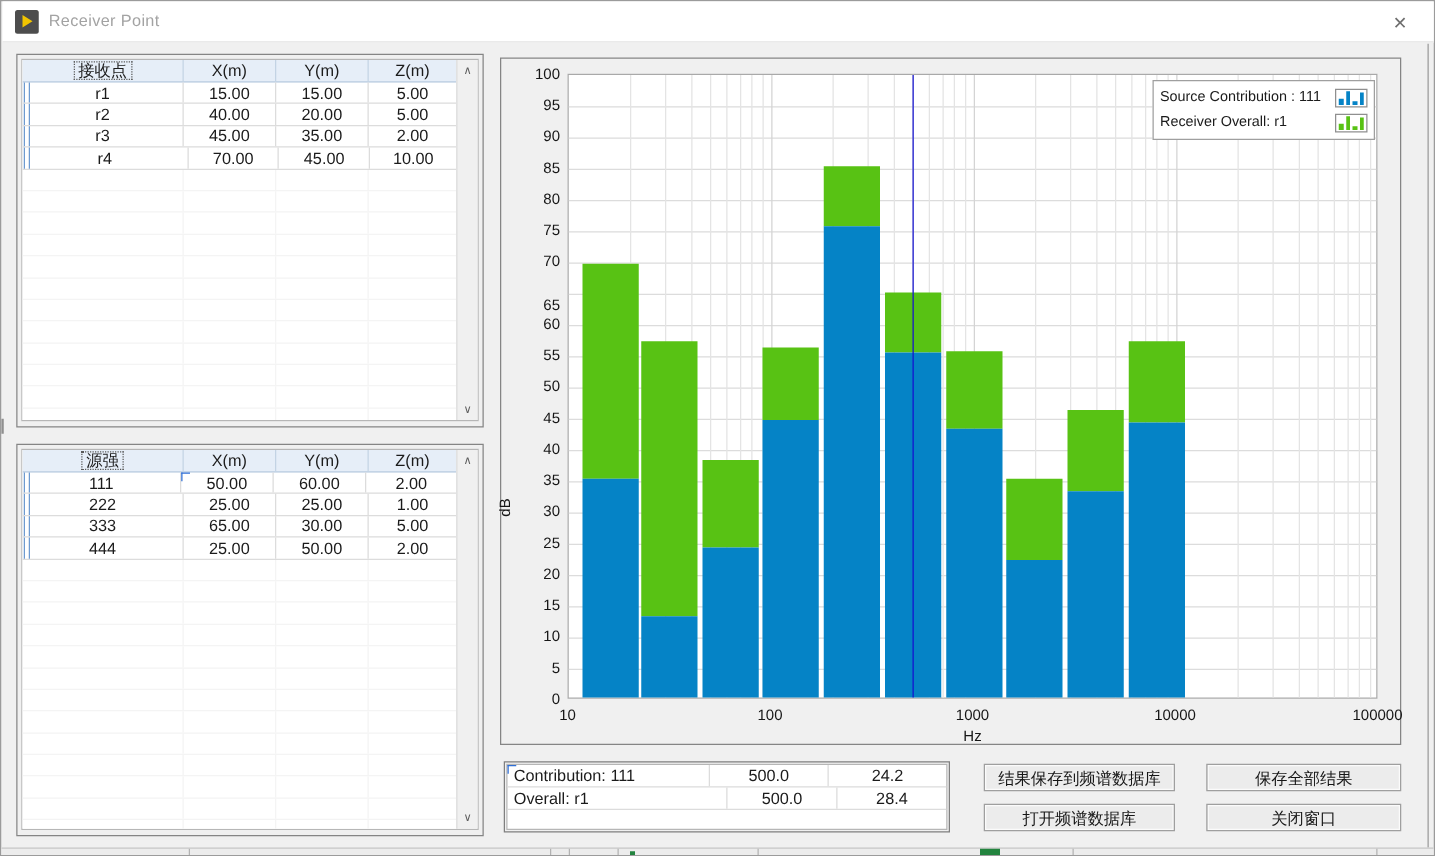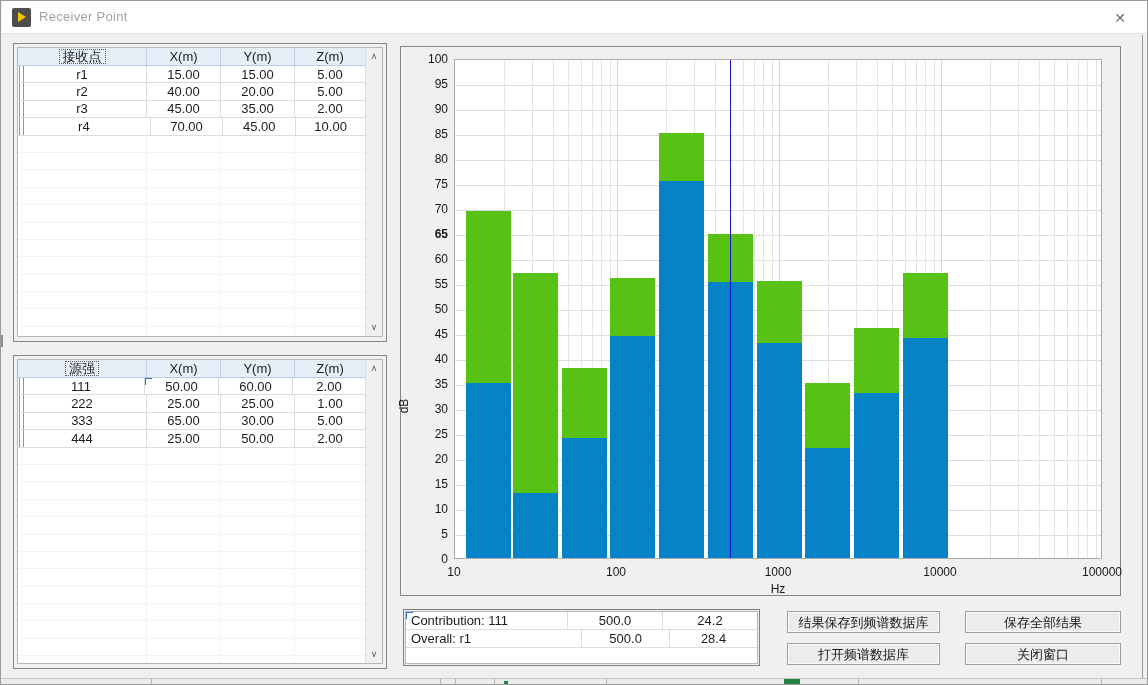--- a/index.html
+++ b/index.html
@@ -443,37 +443,57 @@
         <div class="ytick" style="left: 7px; top: 430px;">15</div>
         <div class="ytick" style="left: 7px; top: 405px;">20</div>
         <div class="ytick" style="left: 7px; top: 380px;">25</div>
         <div class="ytick" style="left: 7px; top: 355px;">30</div>
         <div class="ytick" style="left: 7px; top: 330px;">35</div>
         <div class="ytick" style="left: 7px; top: 305px;">40</div>
         <div class="ytick" style="left: 7px; top: 280px;">45</div>
         <div class="ytick" style="left: 7px; top: 255px;">50</div>
         <div class="ytick" style="left: 7px; top: 230px;">55</div>
         <div class="ytick" style="left: 7px; top: 205px;">60</div>
-        <div class="ytick" style="left: 7px; top: 180px; font-weight: bold;">65</div>
+        <div class="ytick" style="left: 7px; top: 190px;">65</div>
         <div class="ytick" style="left: 7px; top: 155px;">70</div>
         <div class="ytick" style="left: 7px; top: 130px;">75</div>
         <div class="ytick" style="left: 7px; top: 105px;">80</div>
         <div class="ytick" style="left: 7px; top: 80px;">85</div>
         <div class="ytick" style="left: 7px; top: 55px;">90</div>
         <div class="ytick" style="left: 7px; top: 30px;">95</div>
         <div class="ytick" style="left: 7px; top: 5px;">100</div>
       </div>
     <div id="xticks">
         <div class="xtick" style="left: 18px; top: 518px;">10</div>
         <div class="xtick" style="left: 180px; top: 518px;">100</div>
         <div class="xtick" style="left: 342px; top: 518px;">1000</div>
         <div class="xtick" style="left: 504px; top: 518px;">10000</div>
         <div class="xtick" style="left: 666px; top: 518px;">100000</div>
       </div>
     <div id="xlab" style="left: 347px; top: 535px;">Hz</div>
+    <div id="legend">
+        <div class="leg-row">
+          <span class="leg-label">Source Contribution : 111</span>
+          <span class="leg-icon">
+            <i style="height: 5px; background: rgb(5, 131, 198);"></i>
+            <i style="height: 11px; background: rgb(5, 131, 198);"></i>
+            <i style="height: 3px; background: rgb(5, 131, 198);"></i>
+            <i style="height: 10px; background: rgb(5, 131, 198);"></i>
+          </span>
+        </div>
+        <div class="leg-row">
+          <span class="leg-label">Receiver Overall: r1</span>
+          <span class="leg-icon">
+            <i style="height: 5px; background: rgb(88, 194, 20);"></i>
+            <i style="height: 11px; background: rgb(88, 194, 20);"></i>
+            <i style="height: 3px; background: rgb(88, 194, 20);"></i>
+            <i style="height: 10px; background: rgb(88, 194, 20);"></i>
+          </span>
+        </div>
+      </div>
   </div>
 
   <div id="readout">
     <div class="inner" id="readout-table">
         <div class="lvrow data">
           <div class="lvcell lbl cellcorner" style="width: 162px;">Contribution: 111</div>
           <div class="lvcell" style="width: 95px;">500.0</div>
           <div class="lvcell" style="width: 94px; flex: 1 1 auto;">24.2</div>
         </div>
         <div class="lvrow data">

